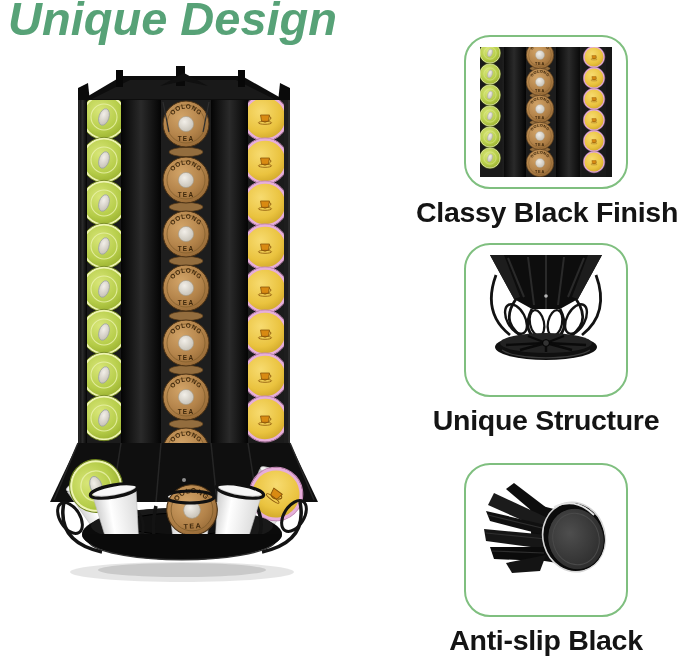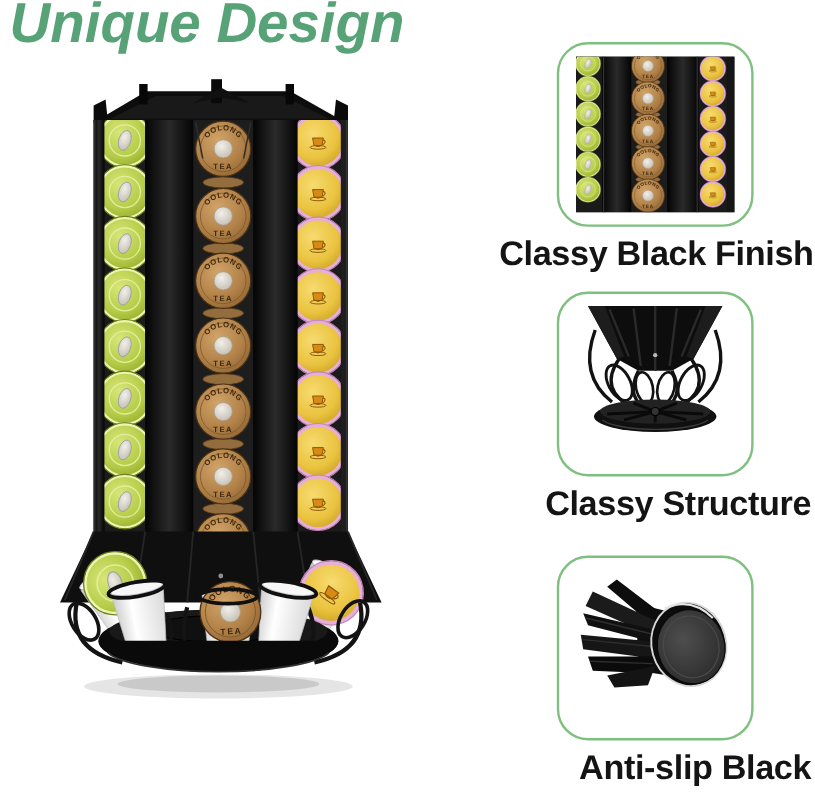--- a/index.html
+++ b/index.html
@@ -7,21 +7,21 @@
     position:relative;width:679px;height:660px;background:#ffffff;
     overflow:hidden;font-family:"Liberation Sans",sans-serif;
   }
   .title{
     position:absolute;left:8px;top:-6px;margin:0;line-height:1.08;
     font-size:47px;font-weight:bold;font-style:italic;color:#57a277;
     letter-spacing:0px;white-space:nowrap;
   }
   .stage{position:absolute;left:30px;top:60px;width:300px;height:545px;}
   .stage svg{display:block;width:300px;height:545px;}
-  .callout{position:absolute;left:416px;width:260px;text-align:right;}
+  .callout{position:absolute;left:416px;width:260px;text-align:center;}
   .callout-1{top:35px;}
   .callout-2{top:243px;}
   .callout-3{top:463px;}
   .thumb{
     box-sizing:border-box;width:164px;height:154px;margin:0 auto;
     border:2.5px solid #7fbf7f;border-radius:26px;background:#ffffff;
     padding:10px 13px;
   }
   .thumb svg{display:block;width:100%;height:100%;}
   .callout-label{
@@ -331,21 +331,21 @@
               <line x1="66" y1="88" x2="92" y2="95"></line>
             <line x1="66" y1="88" x2="106" y2="90"></line>
               <line x1="66" y1="88" x2="48" y2="81"></line>
             <line x1="66" y1="88" x2="84" y2="81"></line>
           </g>
           <circle cx="66" cy="88" r="3.4" fill="#333333" stroke="#000" stroke-width="1"></circle>
           <path d="M 22,95 A 46 11 0 0 0 110,95" fill="none" stroke="#3c3c3c" stroke-width="1.2"></path>
         </g>
       </svg>
     </div>
-    <div class="callout-label">Classy Structure</div>
+    <div class="callout-label">Unique Structure</div>
   </section>
 
   <section class="callout callout-3">
     <div class="thumb">
       <svg viewBox="0 0 132 130">
         <g>
           <polygon points="50,28 90,38 90,90 52,84" fill="#0e0e0e"></polygon>
           <polygon points="34,8 76,40 66,48 26,14" fill="#0d0d0d"></polygon>
           <polygon points="14,18 70,44 62,54 8,30" fill="#1b1b1b"></polygon>
           <polygon points="6,36 66,50 72,62 10,46" fill="#101010"></polygon>

